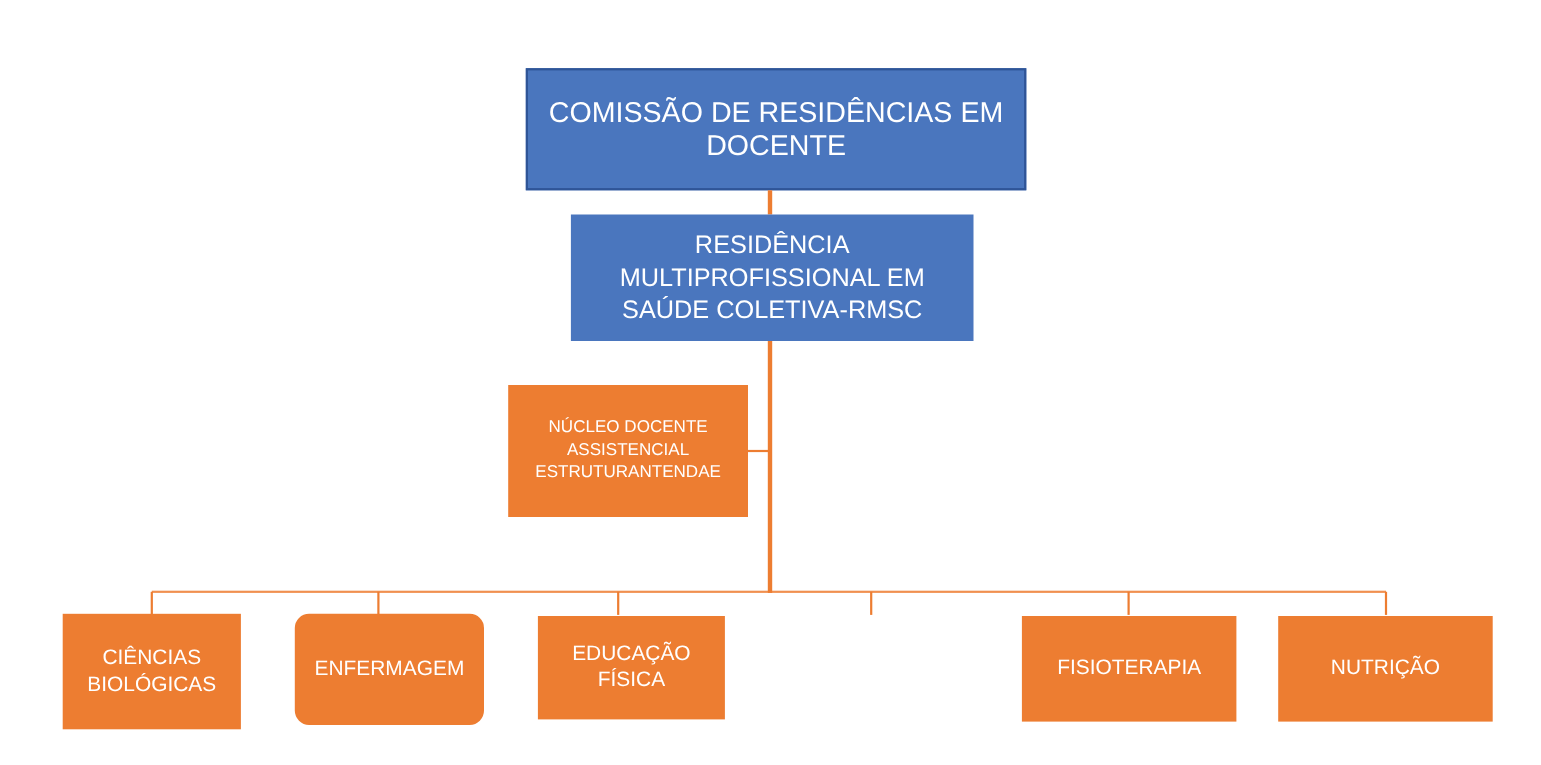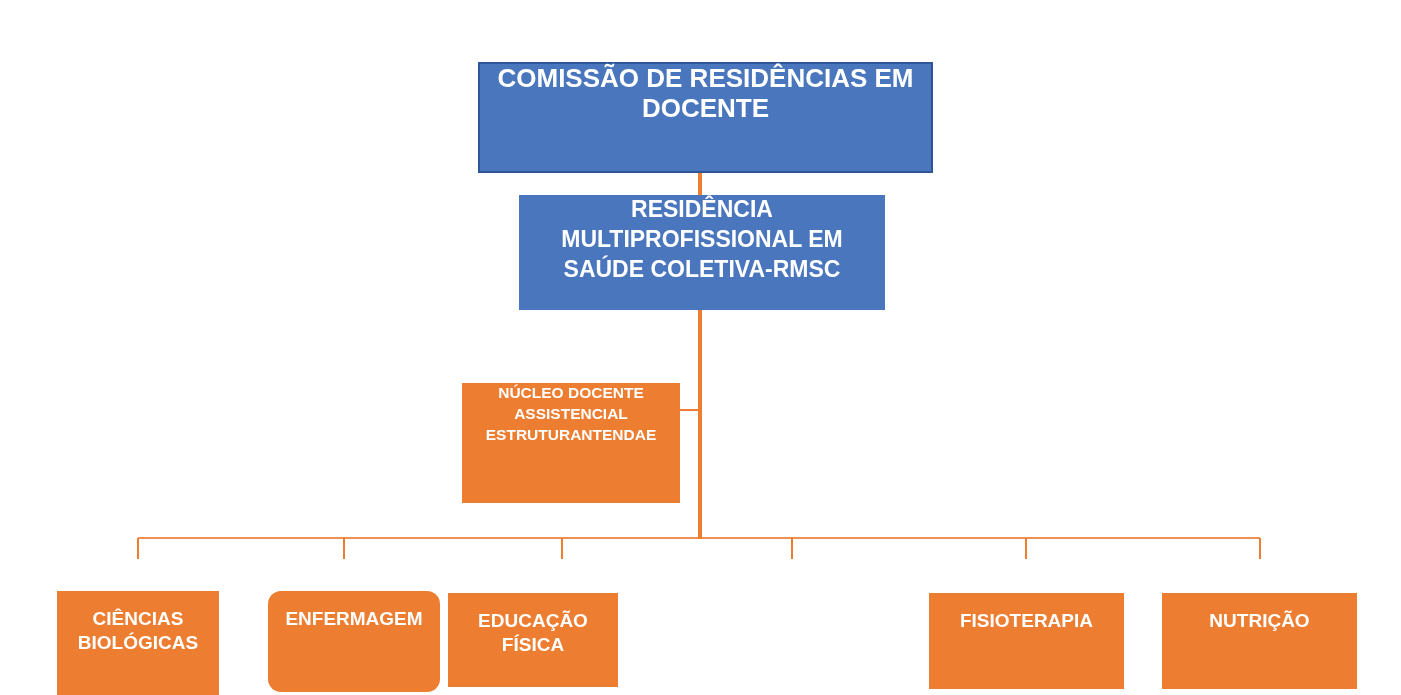--- a/index.html
+++ b/index.html
@@ -17,38 +17,38 @@
     position:relative;
     width:1401px;height:695px;
     background:var(--background);
     overflow:hidden;
   }
   .node{
     position:absolute;
     display:flex;
     flex-direction:column;
     align-items:center;
+    justify-content:center;
     text-align:center;
     color:var(--text);
     box-sizing:border-box;
     line-height:1.18;
-    font-weight:bold;
   }
   .node.blue{background:var(--blue-fill);}
   .node.blue-bordered{background:var(--blue-fill);border:2px solid var(--blue-border);}
-  .node.orange{background:var(--orange-fill);margin-top:33px;}
+  .node.orange{background:var(--orange-fill);}
 
   .node-root{left:478px;top:62px;width:455px;height:111px;font-size:26px;line-height:1.15;}
   .node-program{left:519px;top:195px;width:366px;height:115px;font-size:23px;line-height:1.3;}
   .node-ndae{left:462px;top:350px;width:218px;height:120px;font-size:15.5px;line-height:1.35;}
 
   .node-area{top:558px;height:101px;font-size:19px;line-height:1.25;padding:16px 8px;}
   .node-area-0{left:57px;width:162px;height:105px;}
   .node-area-1{left:268px;width:172px;height:101px;border-radius:13px;}
-  .node-area-2{left:448px;top:560px;width:170px;height:94px;}
+  .node-area-2{left:489px;top:560px;width:170px;height:94px;}
   .node-area-3{left:694px;top:560px;width:196px;height:95px;}
   .node-area-4{left:929px;top:560px;width:195px;height:96px;}
   .node-area-5{left:1162px;top:560px;width:195px;height:96px;}
 
   .connector{position:absolute;background:var(--connector);}
   .conn-root-program{left:698px;top:173px;width:4px;height:22px;}
   .conn-program-down{left:698px;top:310px;width:4px;height:229px;}
   .conn-ndae{left:680px;top:409px;width:19px;height:2px;}
   .conn-horizontal{left:138px;top:537px;width:1122px;height:2px;opacity:.85;}
   .conn-stub{top:538px;width:2px;height:21px;}

